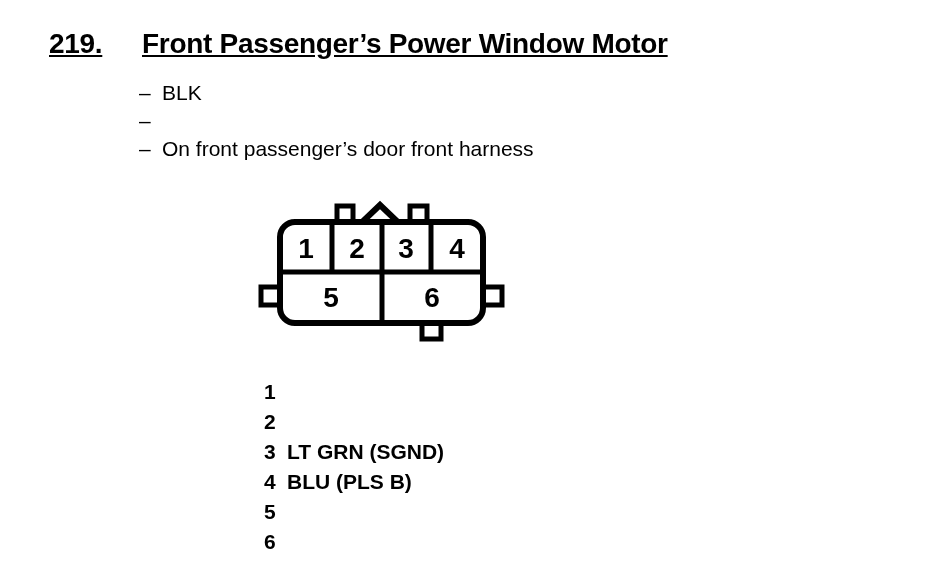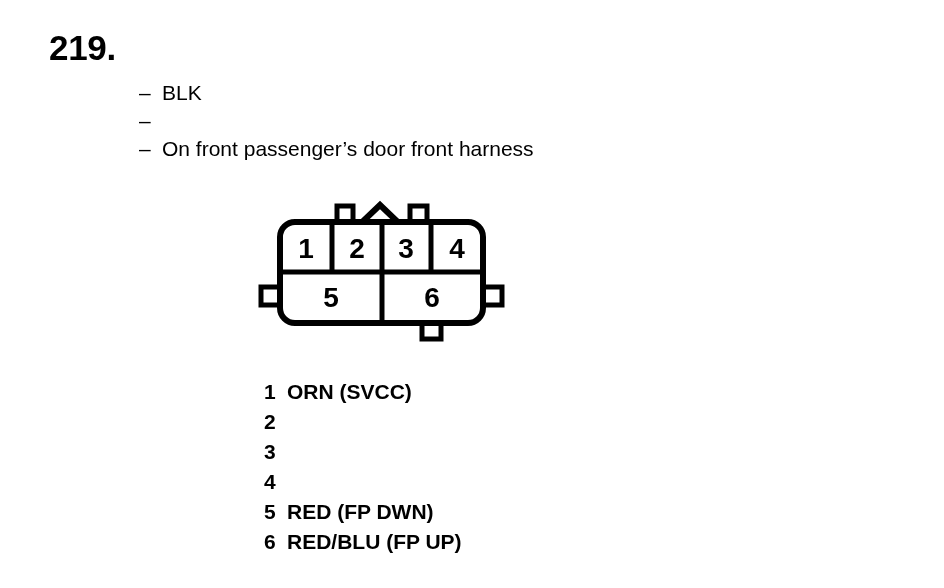--- a/index.html
+++ b/index.html
@@ -10,22 +10,22 @@
     font-family: "Liberation Sans", "DejaVu Sans", sans-serif;
     color: #000000;
     overflow: hidden;
   }
   .page { position: absolute; inset: 0; }
 
   
   .title-row {
     position: absolute; left: 49px; top: 29px;
     display: flex; align-items: baseline;
-    font-weight: 700; font-size: 35px; line-height: 1.1;
-    letter-spacing: -0.3px; white-space: nowrap;
+    font-weight: 700; font-size: 28px; line-height: 1.1;
+    letter-spacing: -0.3px; white-space: nowrap; text-decoration: underline;
   }
   .title-num { width: 93px; flex: 0 0 93px; }
 
   
   .detail-list { position: absolute; left: 139px; top: 79px; }
   .bullet-row {
     display: flex; align-items: baseline;
     font-size: 21px; font-weight: 400; line-height: 28px;
     white-space: nowrap;
   }
@@ -48,20 +48,21 @@
   }
   .pin-num { width: 23px; flex: 0 0 23px; }
 </style>
 </head>
 <body>
 
 <div class="page">
 
   <div class="title-row">
     <span class="title-num">219.</span>
+    <span class="title-text">Front Passenger’s Power Window Motor</span>
   </div>
 
   <div class="detail-list">
       <div class="bullet-row">
         <span class="dash">–</span>
         <span class="detail-text">BLK</span>
       </div>
       <div class="bullet-row">
         <span class="dash">–</span>
       </div>
@@ -94,34 +95,33 @@
       <text class="cavity-num" x="151" y="65" text-anchor="middle">3</text>
       <text class="cavity-num" x="202" y="65" text-anchor="middle">4</text>
       <text class="cavity-num" x="76" y="114" text-anchor="middle">5</text>
       <text class="cavity-num" x="177" y="114" text-anchor="middle">6</text>
     </svg>
   </div>
 
   <div class="pin-list">
       <div class="pin-row">
         <span class="pin-num">1</span>
-        <span class="pin-label">ORN (SVCC)</span>
       </div>
       <div class="pin-row">
         <span class="pin-num">2</span>
       </div>
       <div class="pin-row">
         <span class="pin-num">3</span>
+        <span class="pin-label">LT GRN (SGND)</span>
       </div>
       <div class="pin-row">
         <span class="pin-num">4</span>
+        <span class="pin-label">BLU (PLS B)</span>
       </div>
       <div class="pin-row">
         <span class="pin-num">5</span>
-        <span class="pin-label">RED (FP DWN)</span>
       </div>
       <div class="pin-row">
         <span class="pin-num">6</span>
-        <span class="pin-label">RED/BLU (FP UP)</span>
       </div>
     </div>
 
 </div>
 
 </body></html>

